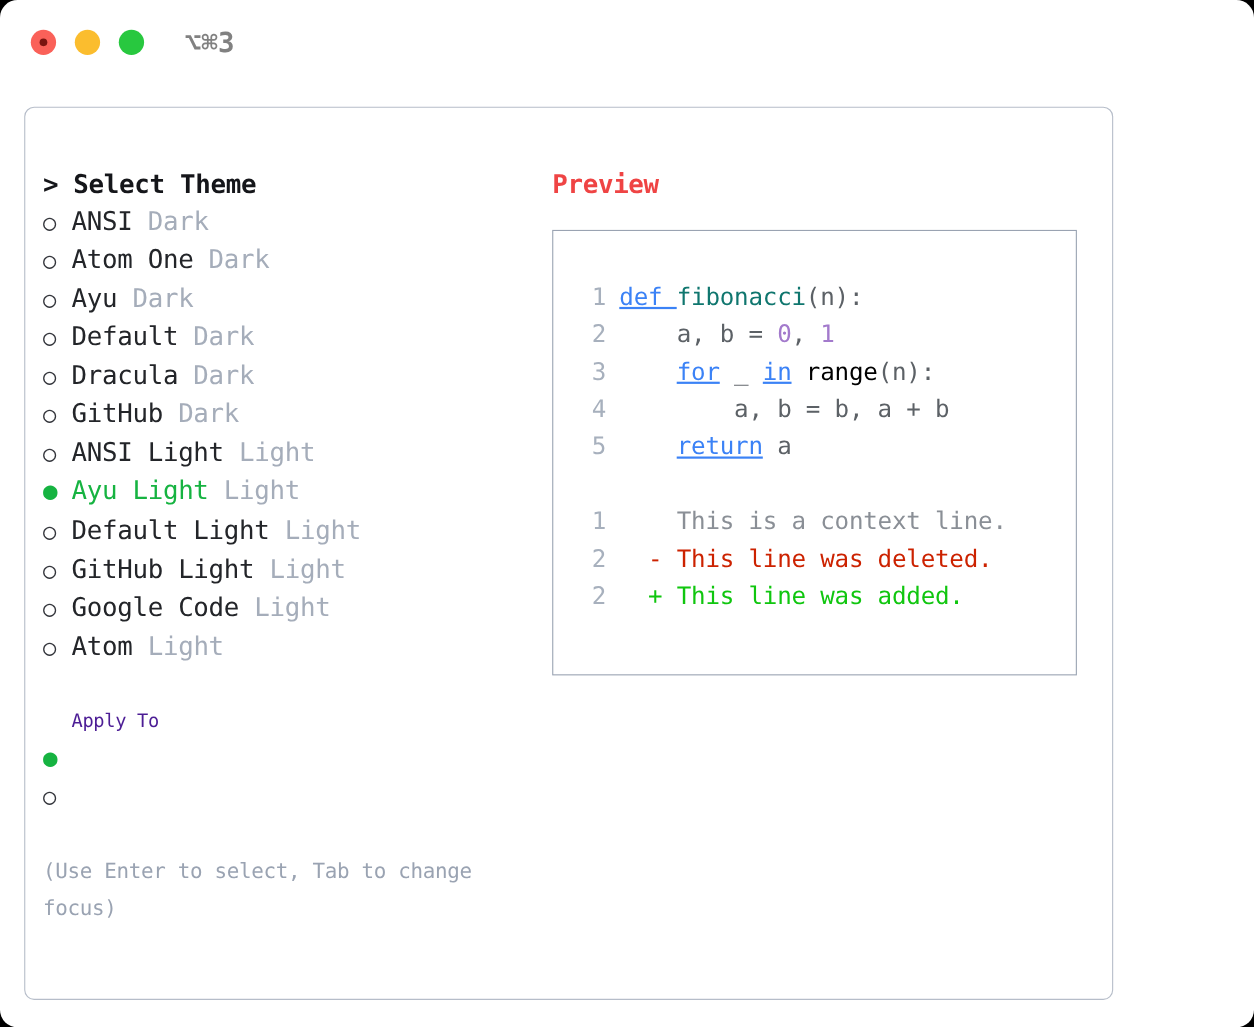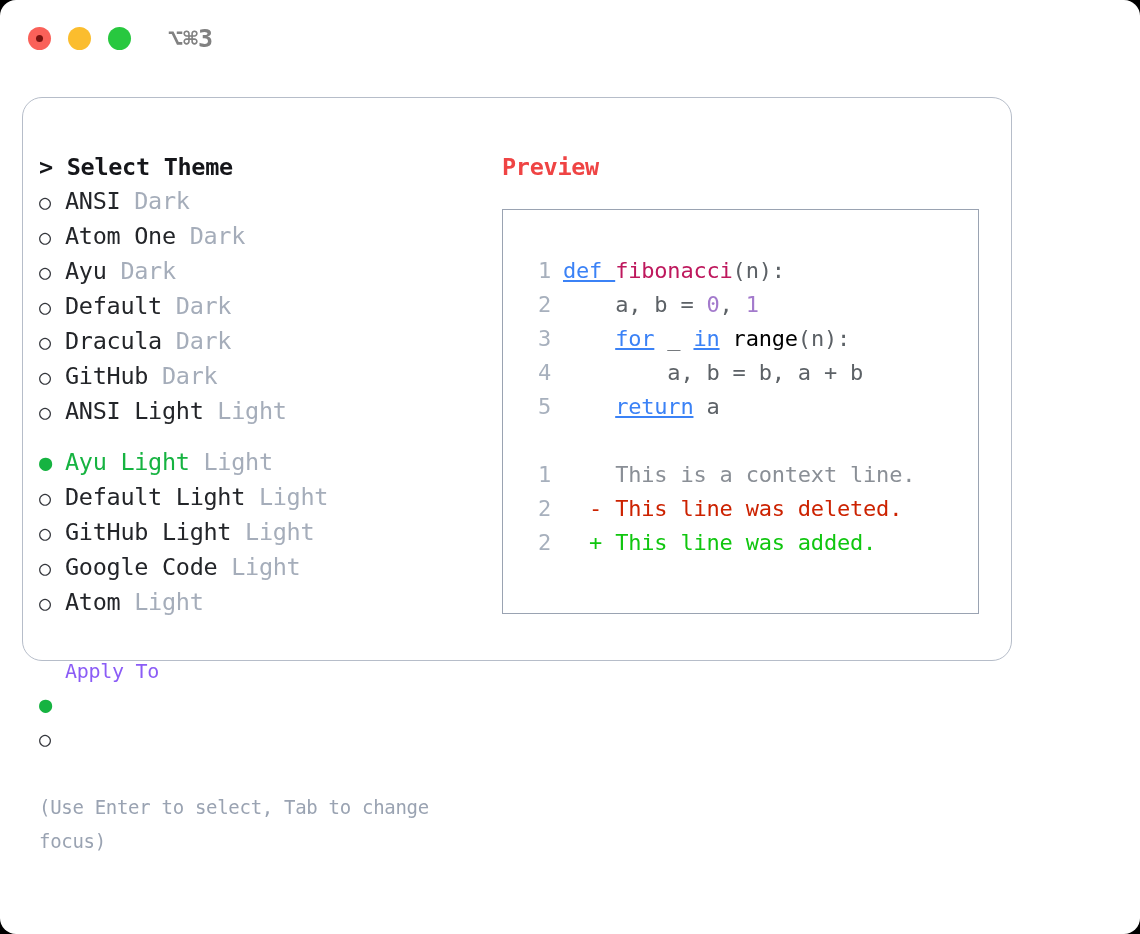--- a/index.html
+++ b/index.html
@@ -60,23 +60,23 @@
     letter-spacing: 0px;
     white-space: pre;
   }
 
   
   .panel {
     position: absolute;
     left: 22px;
     top: 97px;
     width: 990px;
-    height: 564px;
+    height: 812px;
     border: 1.6px solid #b6bdc9;
-    border-radius: 20px;
+    border-radius: 9px;
     background: #ffffff;
     box-sizing: border-box;
   }
 
   .columns {
     position: absolute;
     left: 0; top: 0;
     width: 100%; height: 100%;
   }
 
@@ -109,28 +109,28 @@
     width: 26px;
     flex: 0 0 26px;
     font-size: 20px;
     color: #34363c;
   }
   .marker.sel {
     color: #16b341;
     font-size: 22px;
   }
   .theme-name { color: #232529; }
-  .theme-row.selected .theme-name { color: #16b341; margin-top: 16px; }
+  .theme-row.selected .theme-name { color: #16b341; }
   .theme-variant { color: #a5adba; }
 
   .section-gap { height: 34px; }
 
   .apply-head {
-    font-size: 20px;
-    color: #8b5cf6;
+    font-size: 17px;
+    color: #4c1d95;
     line-height: 34px;
     white-space: pre;
     padding-left: 26px;
     letter-spacing: -0.3px;
   }
 
   .hint {
     margin-top: 34px;
     font-size: 19px;
     line-height: 34px;
@@ -174,21 +174,21 @@
   .lineno {
     width: 30px;
     flex: 0 0 30px;
     color: #a7b0bd;
     text-align: right;
     margin-right: 12px;
   }
   .code-text { color: #5c6166; }
 
   .tok-kw   { color: #3b82f6; text-decoration: underline; }
-  .tok-fn   { color: #be185d; }
+  .tok-fn   { color: #0f766e; }
   .tok-num  { color: #a37acc; }
   .tok-call { color: #000000; }
   .tok-plain{ color: #5c6166; }
 
   .diff-gap { height: 34px; }
   .diff-ctx { color: #8a8f96; }
   .diff-del { color: #cc2200; }
   .diff-add { color: #10c60f; }
 </style>
 </head>

